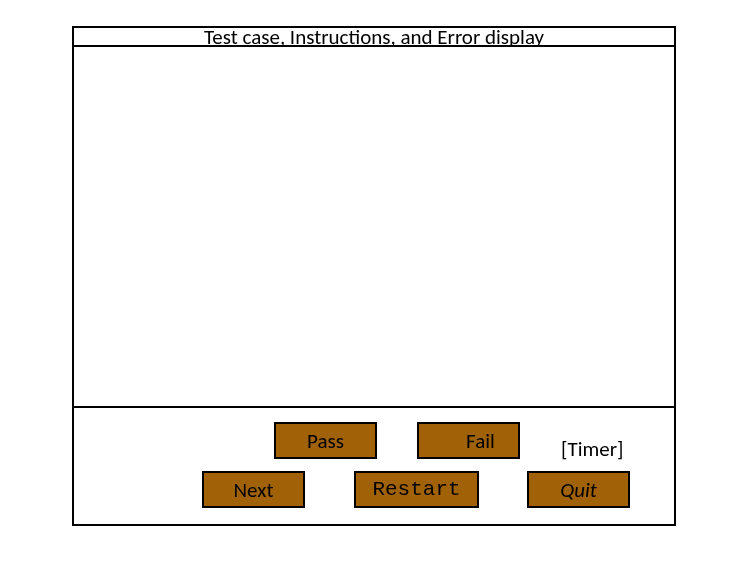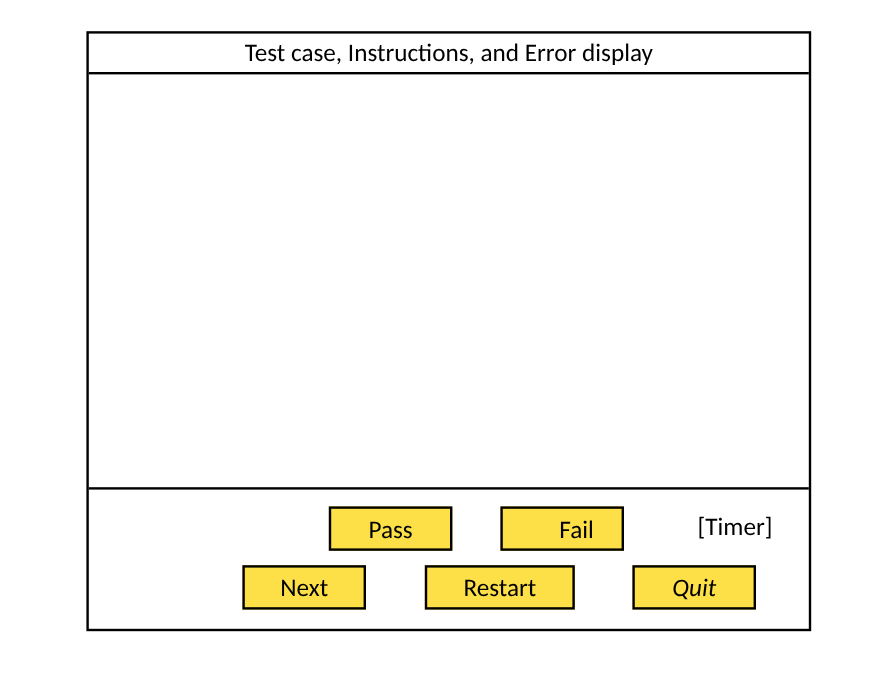--- a/index.html
+++ b/index.html
@@ -21,37 +21,37 @@
       left: 72px;
       top: 26px;
       width: 604px;
       height: 500px;
       border: 2px solid #000000;
       display: flex;
       flex-direction: column;
     }
     .header-bar {
       border-bottom: 2px solid #000000;
-      height: 34px;
+      height: 19px;
       display: flex;
       align-items: center;
       justify-content: center;
     }
     .content-area {
       flex: 1;
       border-bottom: 2px solid #000000;
     }
     .control-area {
       height: 116px;
       position: relative;
     }
     .btn {
       position: absolute;
       border: 2px solid #000000;
-      background: #fde047;
+      background: #a16207;
       height: 37px;
       display: flex;
       align-items: center;
       justify-content: center;
       font-family: inherit;
       font-size: 21px;
       color: #000000;
     }
     .btn-pass {
       left: 200px;
@@ -60,36 +60,37 @@
     }
     .btn-fail {
       left: 343px;
       top: 14px;
       width: 103px;
       padding-left: 24px;
     }
     .timer-label {
       position: absolute;
       left: 487px;
-      top: 12px;
+      top: 22px;
       width: 103px;
       height: 37px;
       display: flex;
       align-items: center;
-      justify-content: center;
+      justify-content: flex-start;
     }
     .btn-next {
       left: 128px;
       top: 63px;
       width: 103px;
     }
     .btn-restart {
       left: 280px;
       top: 63px;
       width: 125px;
+      font-family: Liberation Mono, monospace;
     }
     .btn-quit {
       left: 453px;
       top: 63px;
       width: 103px;
       font-style: italic;
     }
   </style>
 </head>
 <body>

